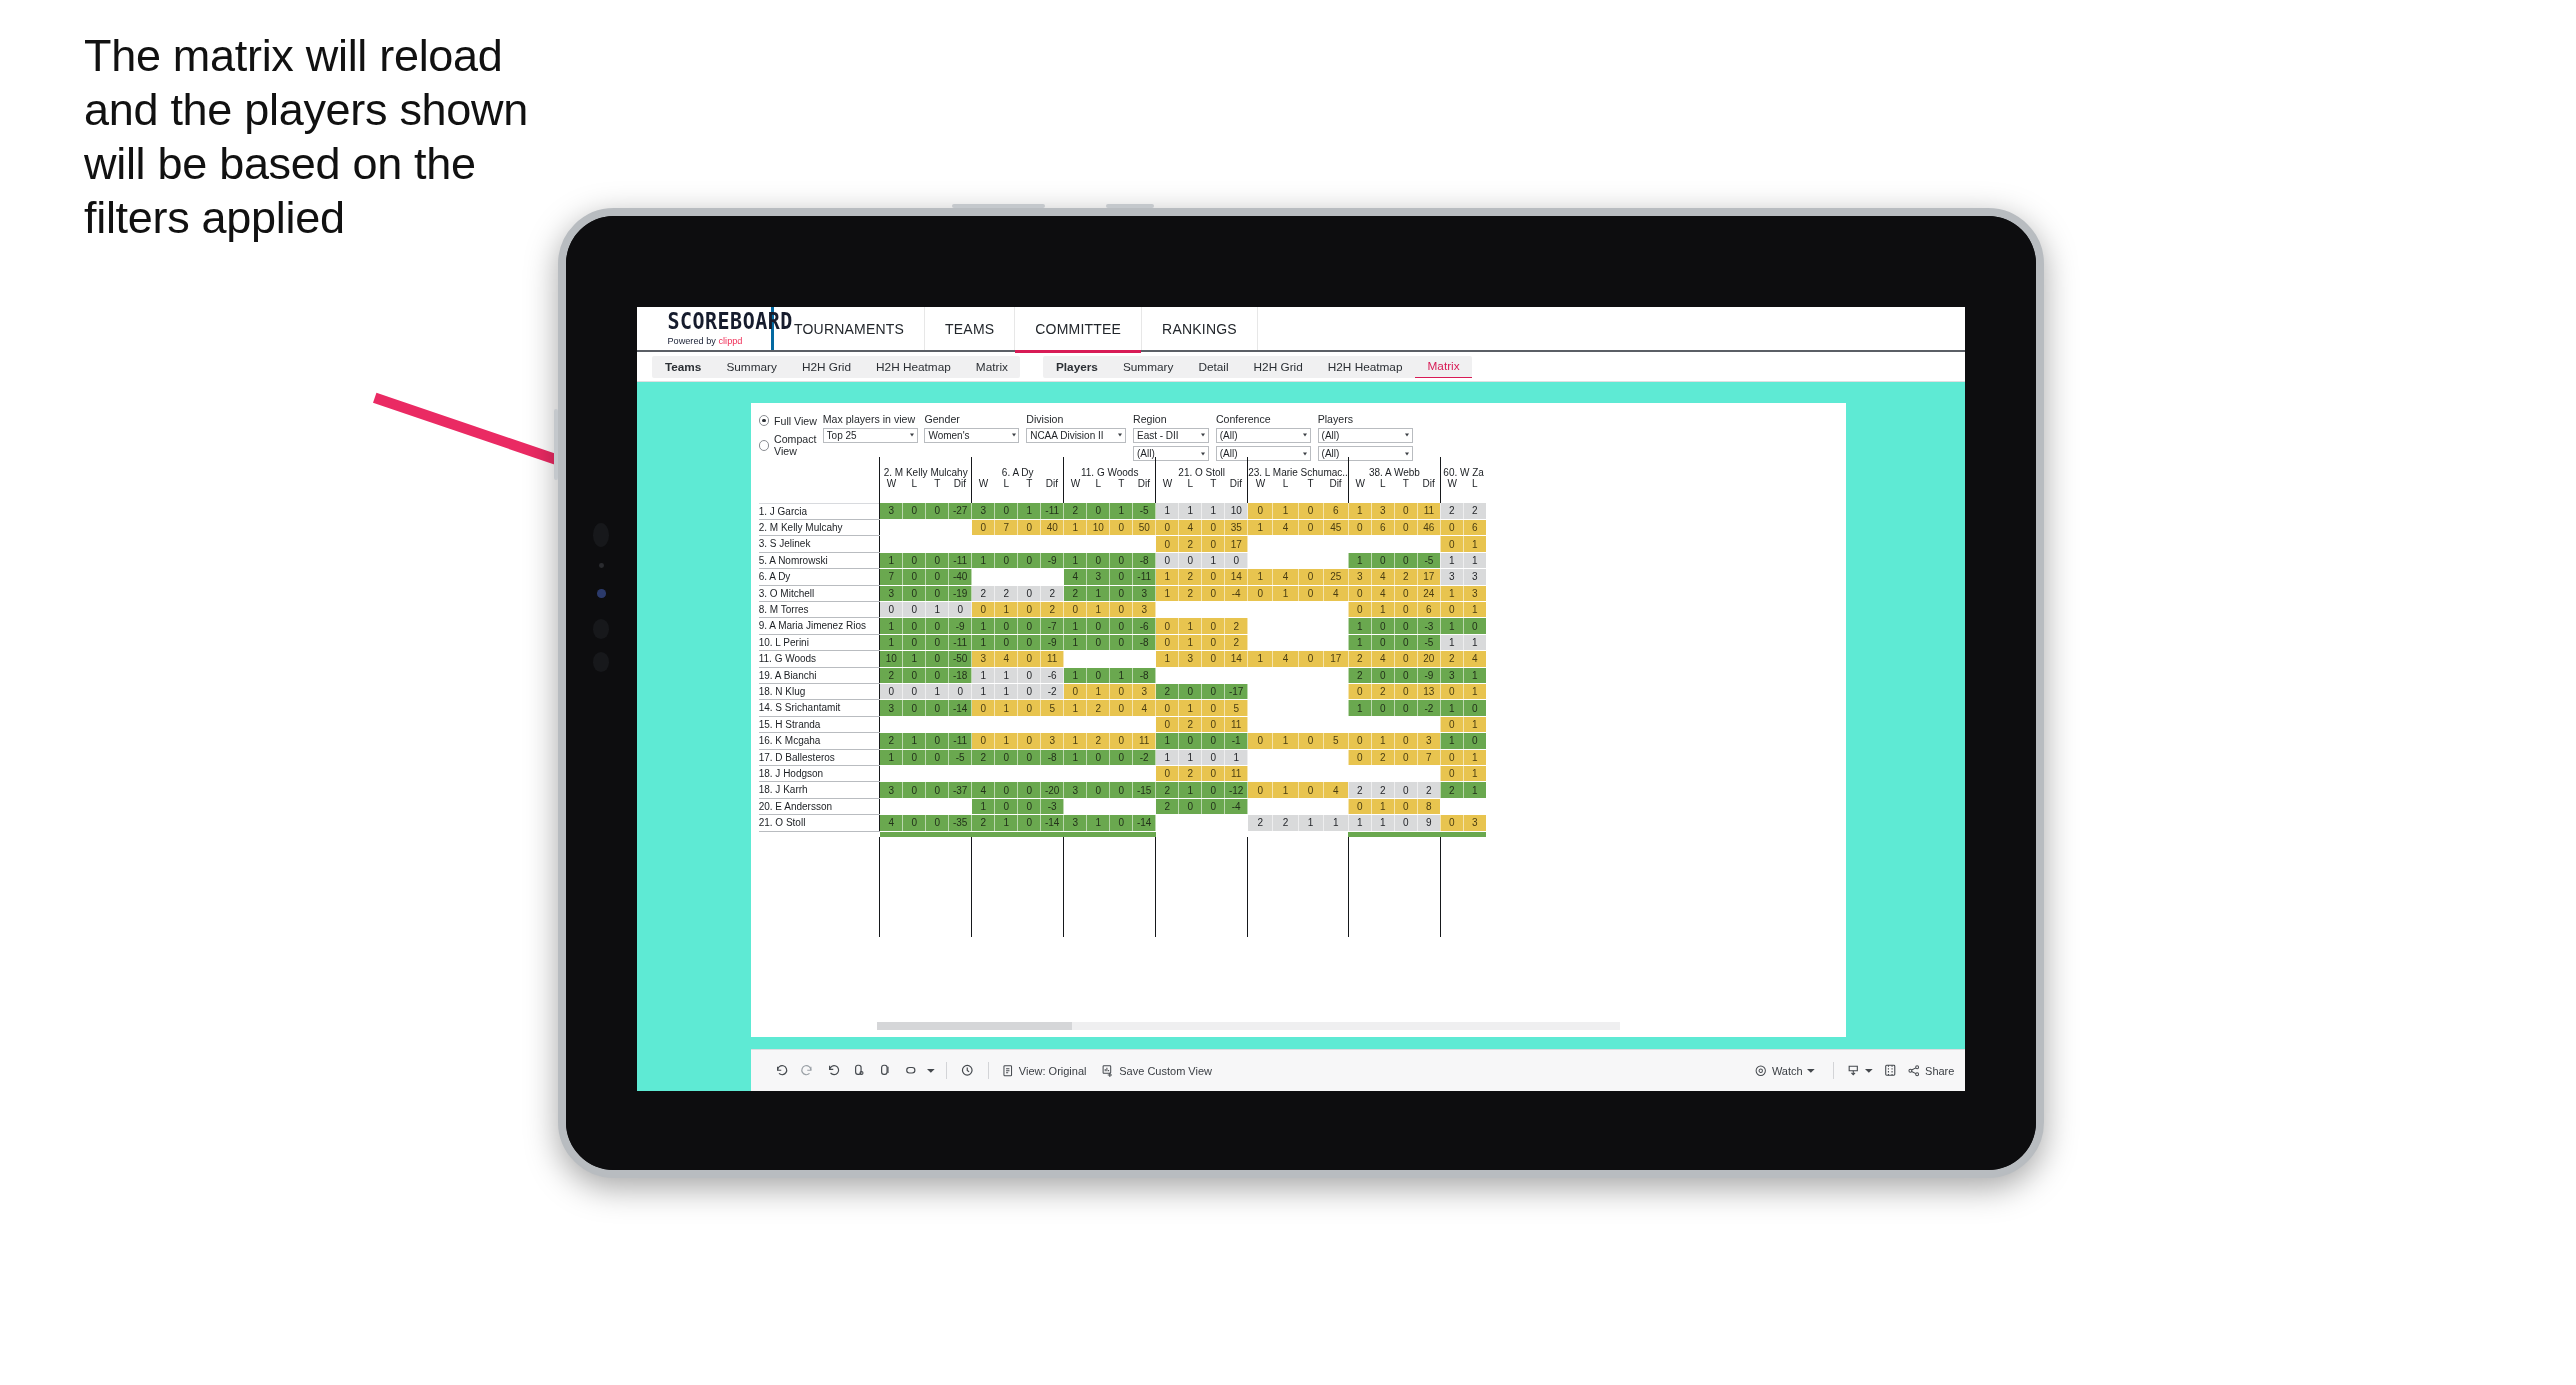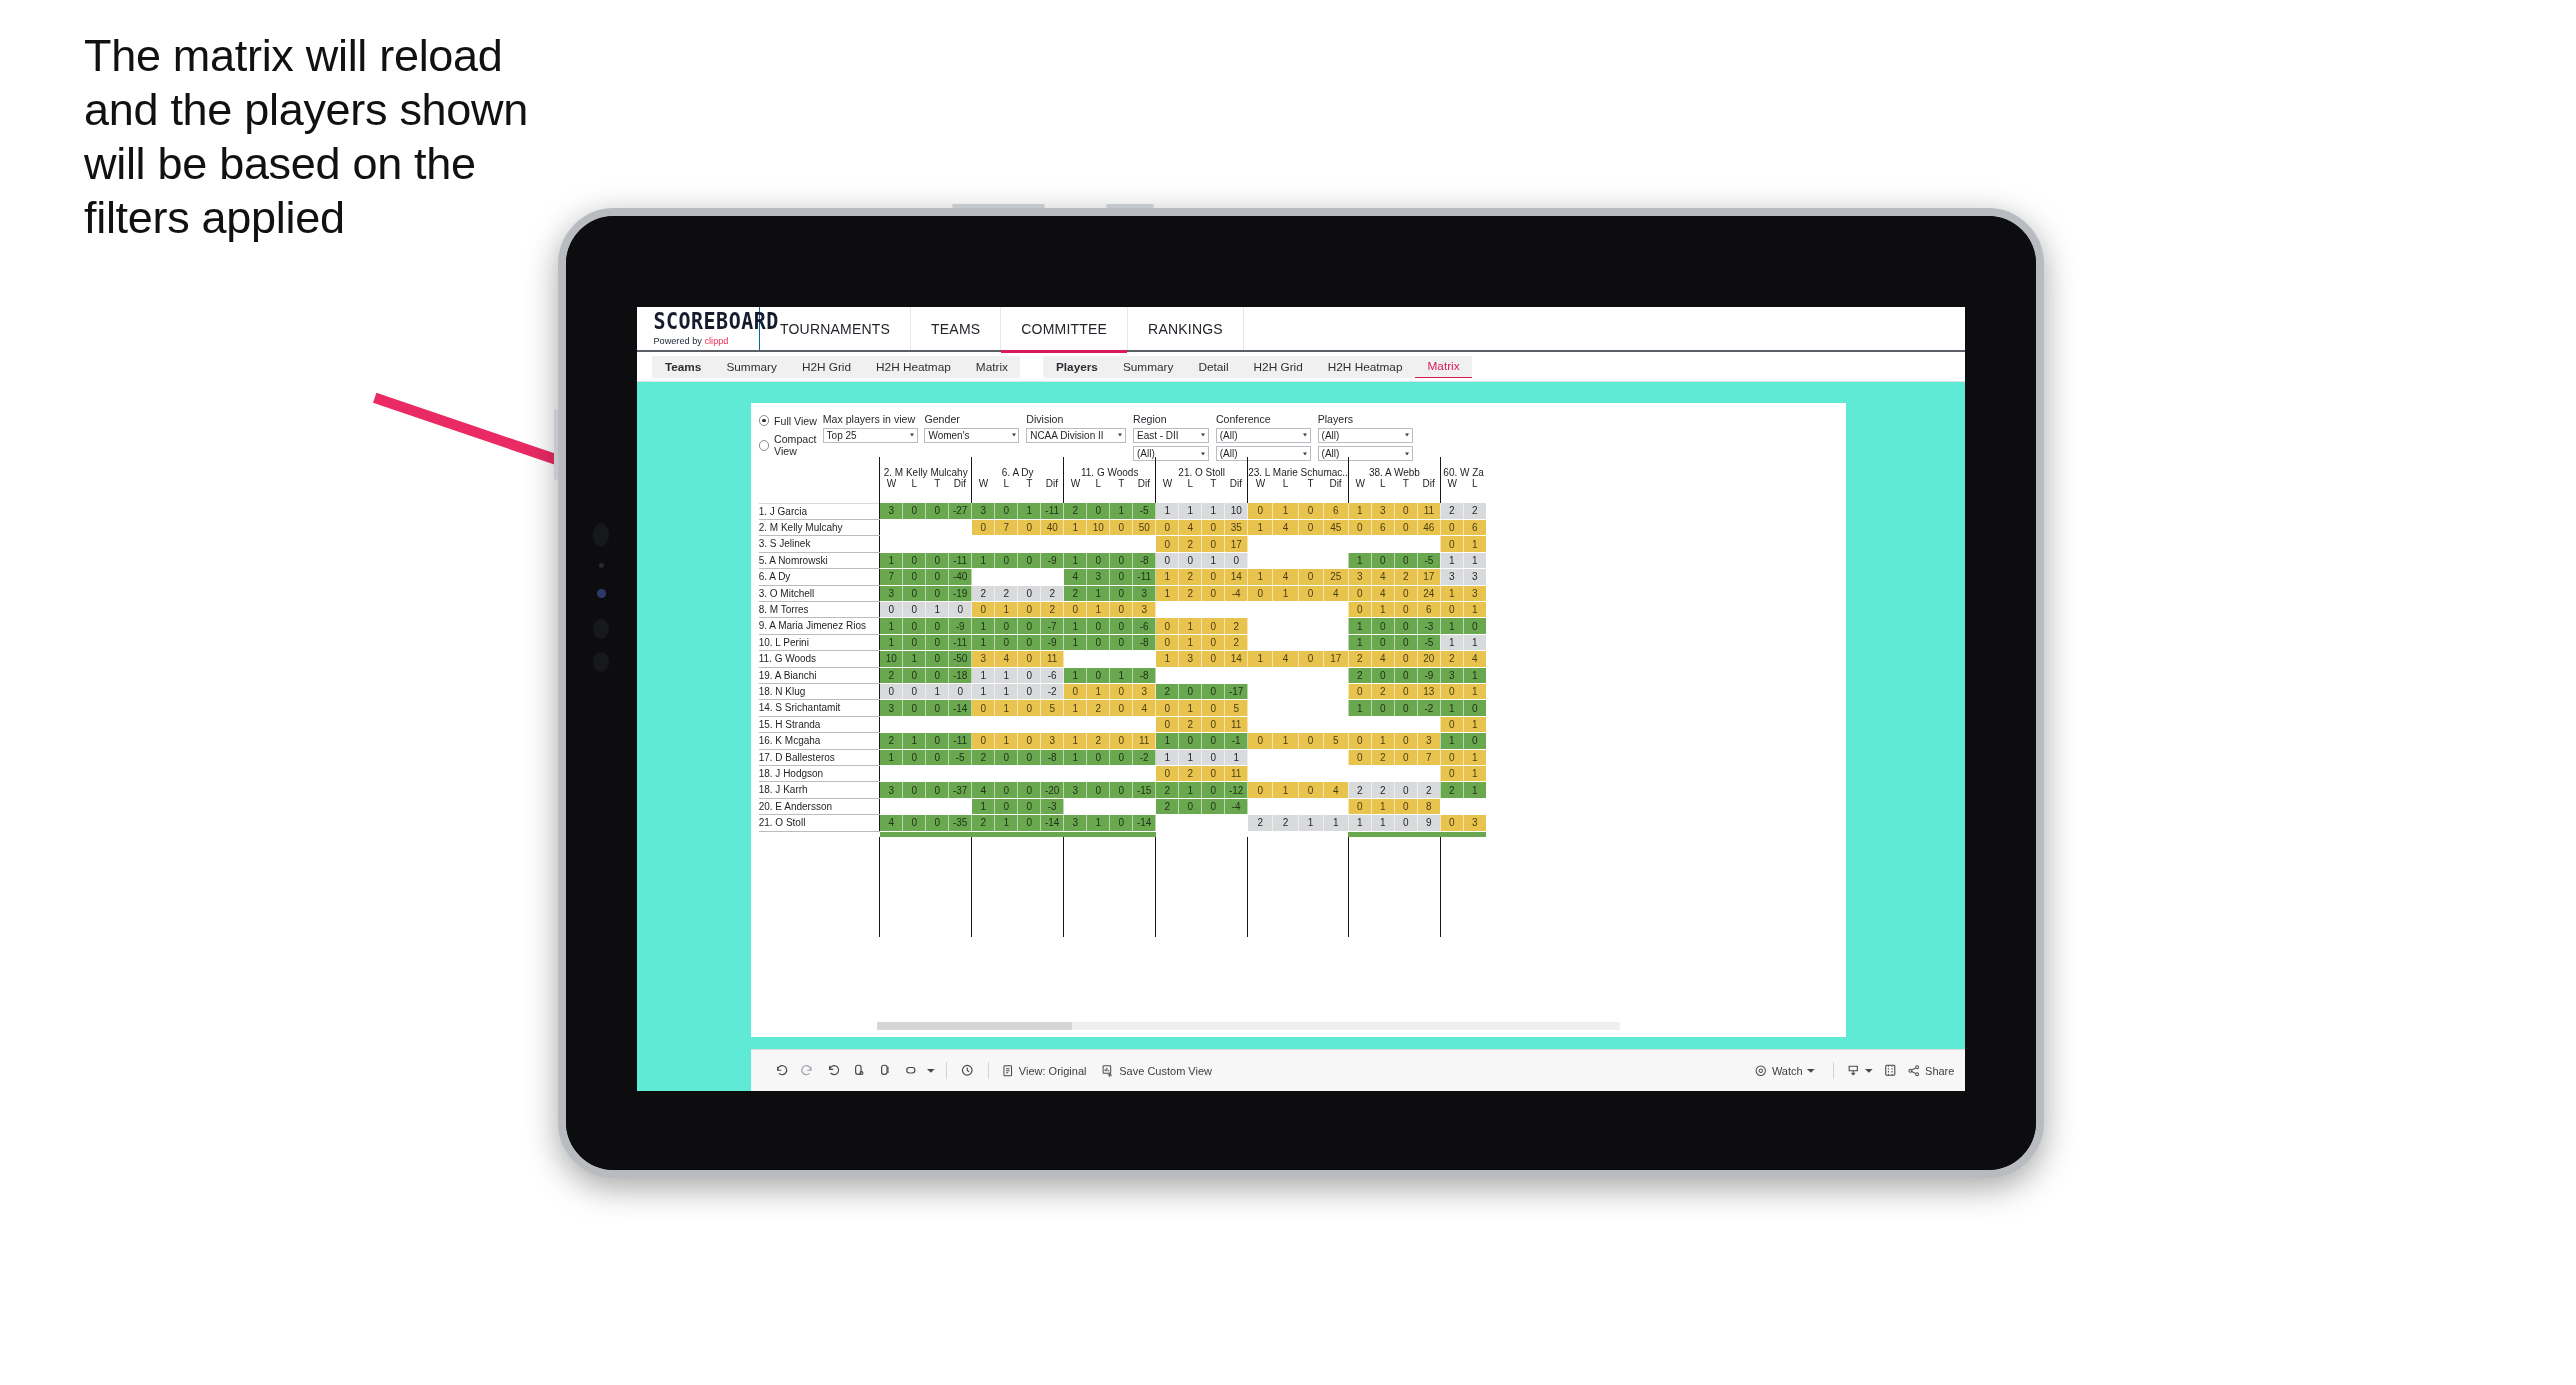--- a/index.html
+++ b/index.html
@@ -31,21 +31,21 @@
   
   #screen {
     position:absolute; left:637px; top:307px; width:1328px; height:784px;
     background:#e9eaec; overflow:hidden;
   }
 
   
   #topnav { height:45px; background:#fff; display:flex; align-items:stretch;
             border-bottom:2.9px solid #5b5f66; position:relative; }
   .brandbox { width:123px; display:flex; flex-direction:column; justify-content:center;
-              padding-left:16.4px; border-right:1px solid #0369a1; }
+              padding-left:16.4px; border-right:3px solid #0369a1;margin-left:14px; }
   .brand-title { font-size:20px; font-weight:700; letter-spacing:0.5px; color:#161c2d;
                  font-family:"DejaVu Sans Mono", monospace; line-height:1; transform:scaleY(1.12); }
   .brand-sub { font-size:9.2px; color:#1b2236; margin-top:4.8px; }
   .brand-sub b { color:#ef2d56; font-weight:400; }
   .topnav-item { display:flex; align-items:center; padding:0 20px; font-size:14px;
                  color:#22262b; border-right:1px solid #e7e7e7; cursor:pointer;
                  letter-spacing:0.2px; }
   .topnav-item.active { position:relative; font-weight:400; }
   .topnav-item.active::after{ content:""; position:absolute; left:0; right:0; bottom:-2.9px;
                  height:2.9px; background:#d81b56; }

